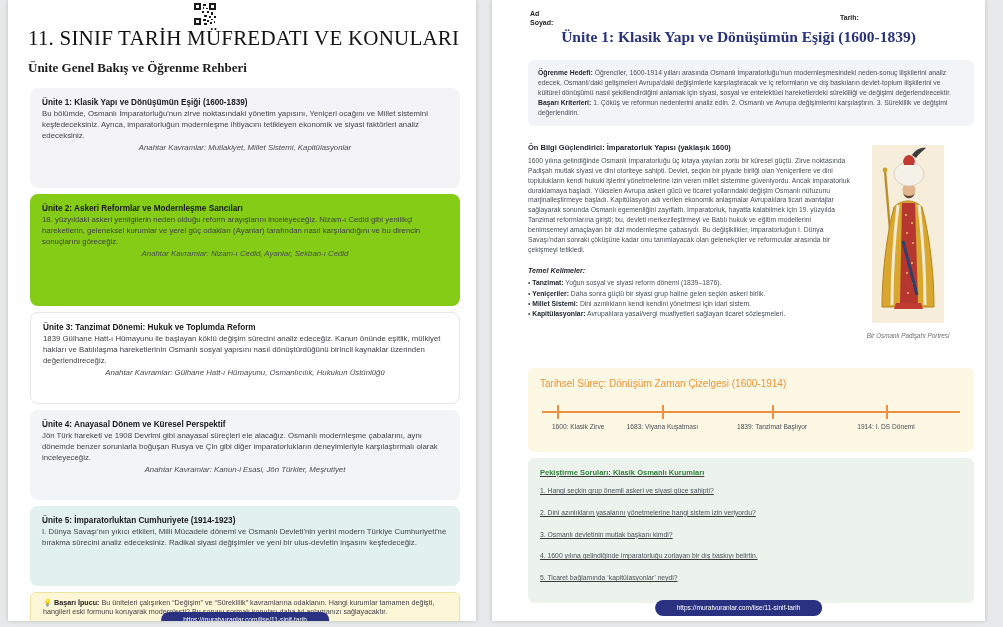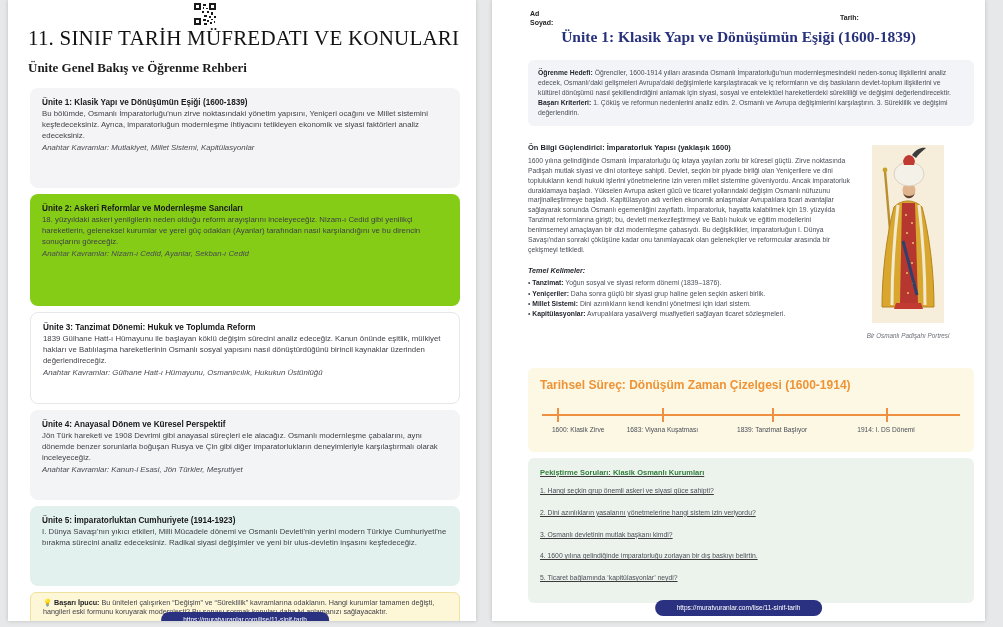--- a/index.html
+++ b/index.html
@@ -31,21 +31,21 @@
     position:absolute; top:60px; left:20px;
     font-family:"Liberation Serif","DejaVu Serif",serif;
     font-weight:700; font-size:13px; color:#1c1c1c;
   }
   .units { position:absolute; top:88px; left:0; right:0; }
   .unit {
     margin:0 16px 6px 22px; border-radius:8px; padding:9px 12px;
     font-size:7.8px; line-height:1.38; color:#3f3f46;
   }
   .unit .u-title { font-weight:700; font-size:8.2px; color:#18181c; margin-bottom:1px; }
-  .unit .u-keywords { font-style:italic; margin-top:1px; color:#4a4a52; }
+  .unit .u-keywords { font-style:italic; margin-top:1px; color:#4a4a52;text-align:center; }
   .u1 { background:#f4f4f6; height:100px; }
   .u2 { background:#84cc16; height:112px; }
   .u3 { background:#ffffff; border:1px solid #e7e7ec; height:92px; }
   .u4 { background:#f3f4f6; height:90px; }
   .u5 { background:#e2f1ee; height:80px; }
   .tip-box {
     margin:6px 16px 0 22px; height:39px; border-radius:6px;
     background:#fdf6d7; border:1px solid #efe2a0;
     padding:5px 12px 0 12px; font-size:7.2px; line-height:1.28; color:#3f3f46;
     position:relative;
@@ -84,21 +84,21 @@
   .kt-list { list-style:none; font-size:6.8px; line-height:1.5; color:#4a4f58; }
   .kt-list li::before { content:"• "; }
   .kt-list b { color:#22262e; }
   .rp-portraitcol { width:88px; margin-left:14px; text-align:center; }
   .portrait-frame { width:72px; height:178px; margin:2px auto 0 auto; }
   .portrait-caption { font-size:6.3px; font-style:italic; color:#6b6f76; margin-top:5px; white-space:nowrap; }
   .timeline-box {
     position:absolute; top:368px; left:36px; right:11px; height:84px;
     background:#fdf8e4; border-radius:6px; padding:10px 12px;
   }
-  .tl-title { font-weight:700; font-size:12px; color:#ee9336; }
+  .tl-title { font-weight:400; font-size:10px; color:#ee9336; }
   .tl-area { position:relative; height:50px; margin-top:6px; }
   .tl-line { position:absolute; top:16px; left:2px; right:2px; height:2px; background:#ef9040; }
   .tl-tick { position:absolute; top:10px; width:2px; height:14px; background:#ef9040; }
   .tl-label {
     position:absolute; top:28px; width:76px; transform:translateX(-50%);
     text-align:center; font-size:6.6px; line-height:1.3; color:#4a4f58;
   }
   .q-box {
     position:absolute; top:458px; left:36px; right:11px; height:145px;
     background:#ecf3ec; border-radius:6px; padding:10px 12px;text-decoration:underline;

